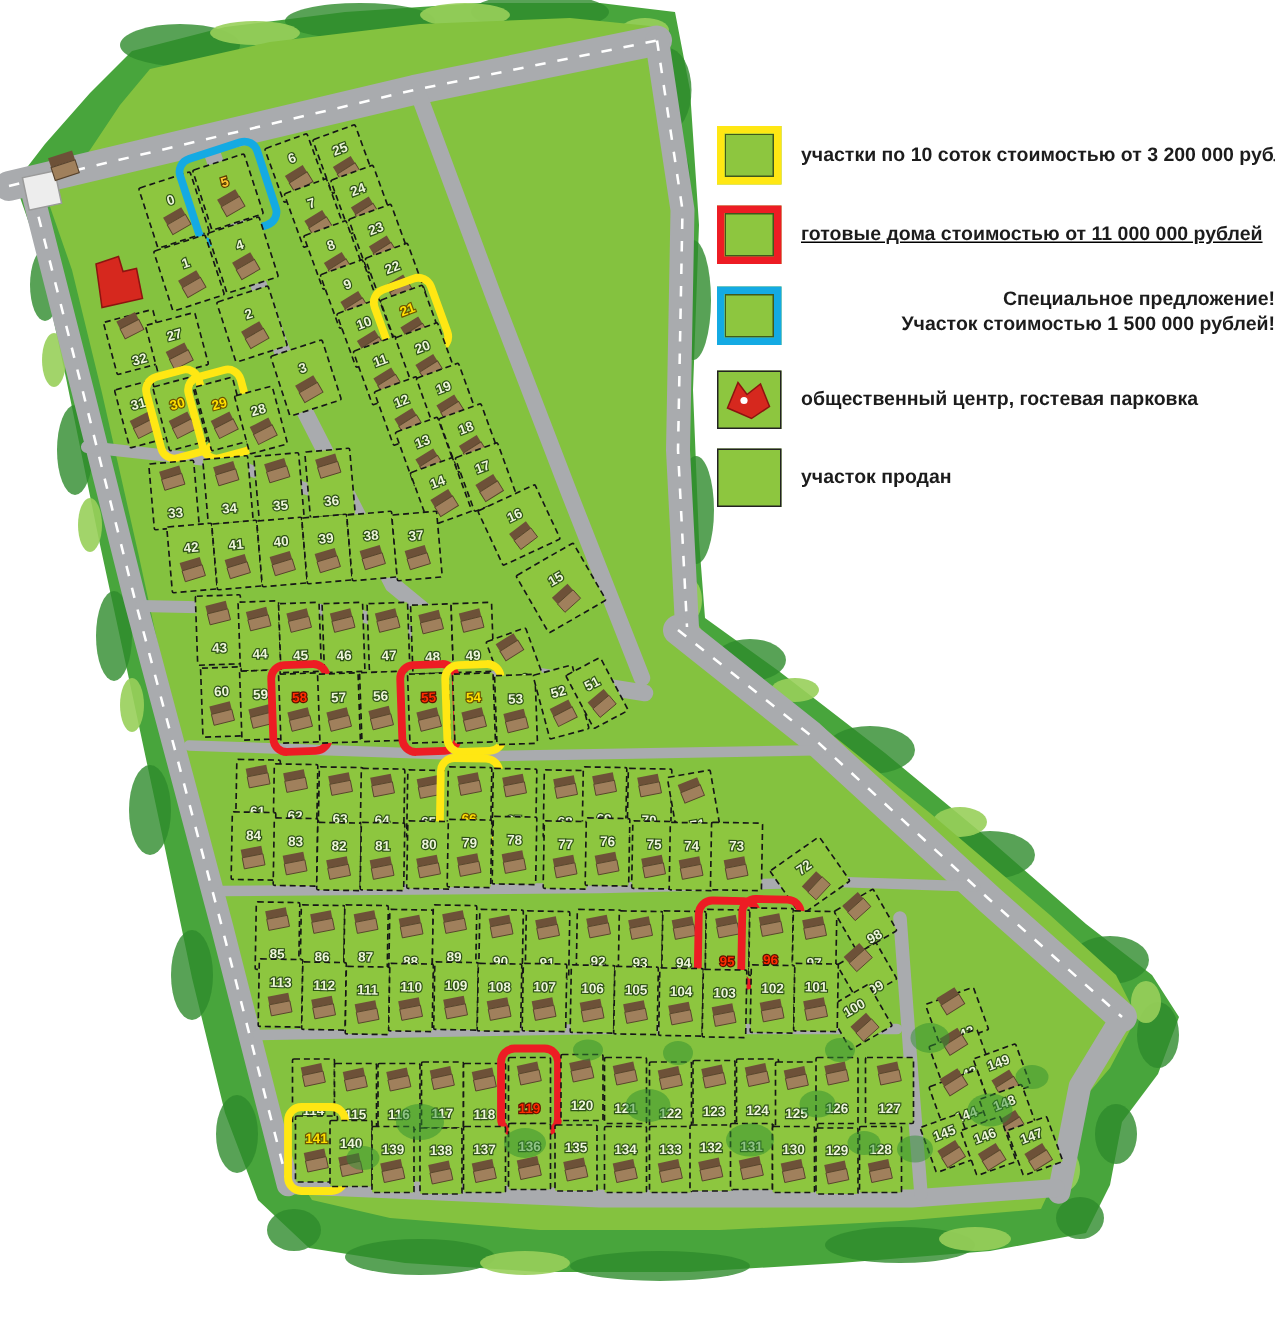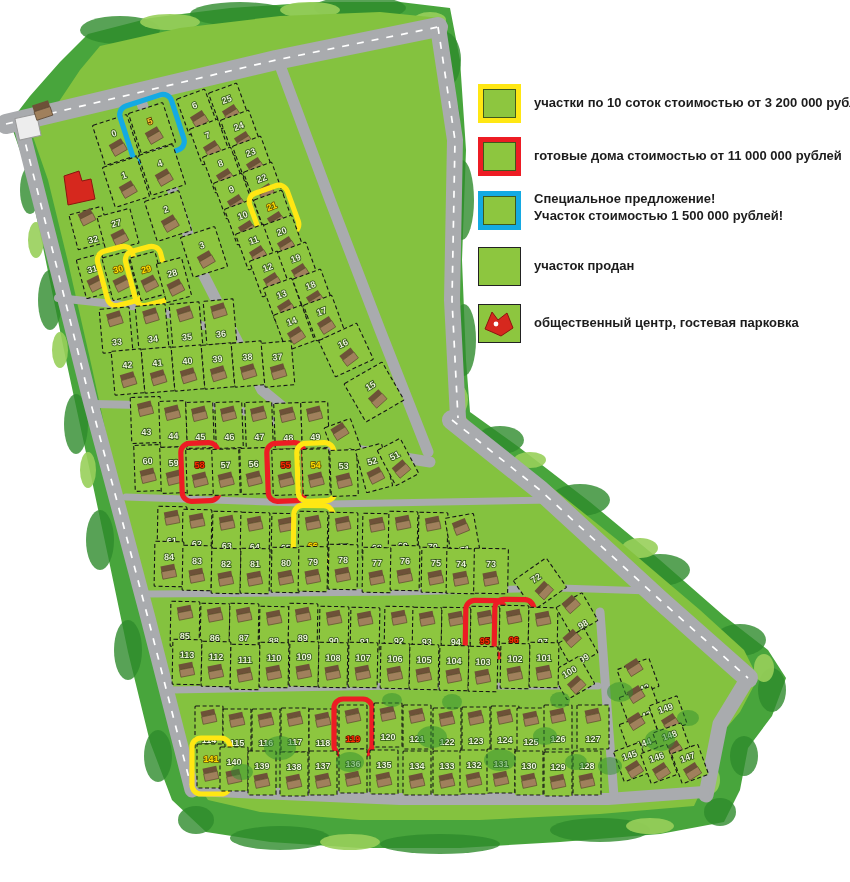--- a/index.html
+++ b/index.html
@@ -1,30 +1,30 @@
 <!DOCTYPE html>
 <html><head>
 <meta charset="utf-8">
 <style>
   html,body{margin:0;padding:0;background:#fff;}
   .stage{position:relative;width:850px;height:882px;background:#fff;overflow:hidden;
          font-family:"Liberation Sans",sans-serif;}
   svg.map{position:absolute;left:0;top:0;}
   .legend{position:absolute;left:478px;top:84px;width:372px;z-index:5;}
   .legend-item{display:flex;gap:13px;align-items:center;margin-bottom:13px;}
-  .legend-item.top{align-items:flex-start;}
+  .legend-item.top{align-items:flex-start;text-align:right;}
   .sw{flex:0 0 auto;width:33px;height:29px;background:#8dc63f;border:5px solid #000;
       box-shadow:inset 0 0 0 1px rgba(0,0,0,.55);}
   .sw.thin{width:41px;height:37px;border-width:1px;box-shadow:none;border-color:#222;}
   .sw.pin{width:41px;height:37px;border-width:1px;box-shadow:none;border-color:#222;position:relative;}
   .sw.pin svg{position:absolute;left:3px;top:2px;}
   .ltext{flex:1;min-width:0;font-size:13px;font-weight:bold;color:#1c1c1c;line-height:1.3;
          white-space:nowrap;overflow:hidden;}
   .ltext .ln{white-space:nowrap;overflow:hidden;}
-  .gap1{margin-bottom:14px;} .gap2{margin-bottom:15px;} .gap3{margin-bottom:17px;} .gap4{margin-bottom:18px;}
+  .gap1{margin-bottom:14px;} .gap2{margin-bottom:15px;text-decoration:underline;} .gap3{margin-bottom:17px;} .gap4{margin-bottom:18px;}
 </style>
 </head>
 <body>
 
 <div class="stage">
 
   <svg class="map" width="850" height="882" viewBox="0 0 850 882">
       <polygon points="88,34 150,18 230,8 320,2 400,2 450,8 460,60 466,150 462,260 466,360 470,412 520,448 590,502 660,560 724,616 768,650 786,678 772,716 748,748 740,790 724,822 660,834 560,842 460,848 360,848 270,842 206,832 172,800 150,742 128,652 108,556 88,462 66,360 44,252 26,168 10,122 30,96 60,62" fill="#48a53c"></polygon>
       <ellipse cx="120" cy="30" rx="40" ry="14" fill="#2e8b2c" opacity="0.8"></ellipse>
       <ellipse cx="240" cy="14" rx="50" ry="12" fill="#2e8b2c" opacity="0.8"></ellipse>
@@ -1325,29 +1325,29 @@
     </div>
 
     <div class="legend-item top gap3">
       <div class="sw" style="border-color: rgb(20, 170, 227);"></div>
       <div class="ltext">
         <div class="ln">Специальное предложение!</div>
         <div class="ln">Участок стоимостью 1 500 000 рублей!</div>
       </div>
     </div>
 
-    <div class="legend-item gap4">
-      <div class="sw thin"></div>
-      <div class="ltext">участок продан</div>
-    </div>
-
     <div class="legend-item">
       <div class="sw pin">
         <svg width="34" height="32" viewBox="0 0 34 32">
           <polygon points="3,22 10,5 16,13 25,6 31,21 19,29 10,25" fill="#d6281e" stroke="#8c1410" stroke-width="1"></polygon>
           <circle cx="14" cy="17" r="2.4" fill="#fff"></circle>
         </svg>
       </div>
       <div class="ltext">общественный центр, гостевая парковка</div>
     </div>
 
+    <div class="legend-item gap4">
+      <div class="sw thin"></div>
+      <div class="ltext">участок продан</div>
+    </div>
+
   </div>
 </div>
 
 </body></html>

